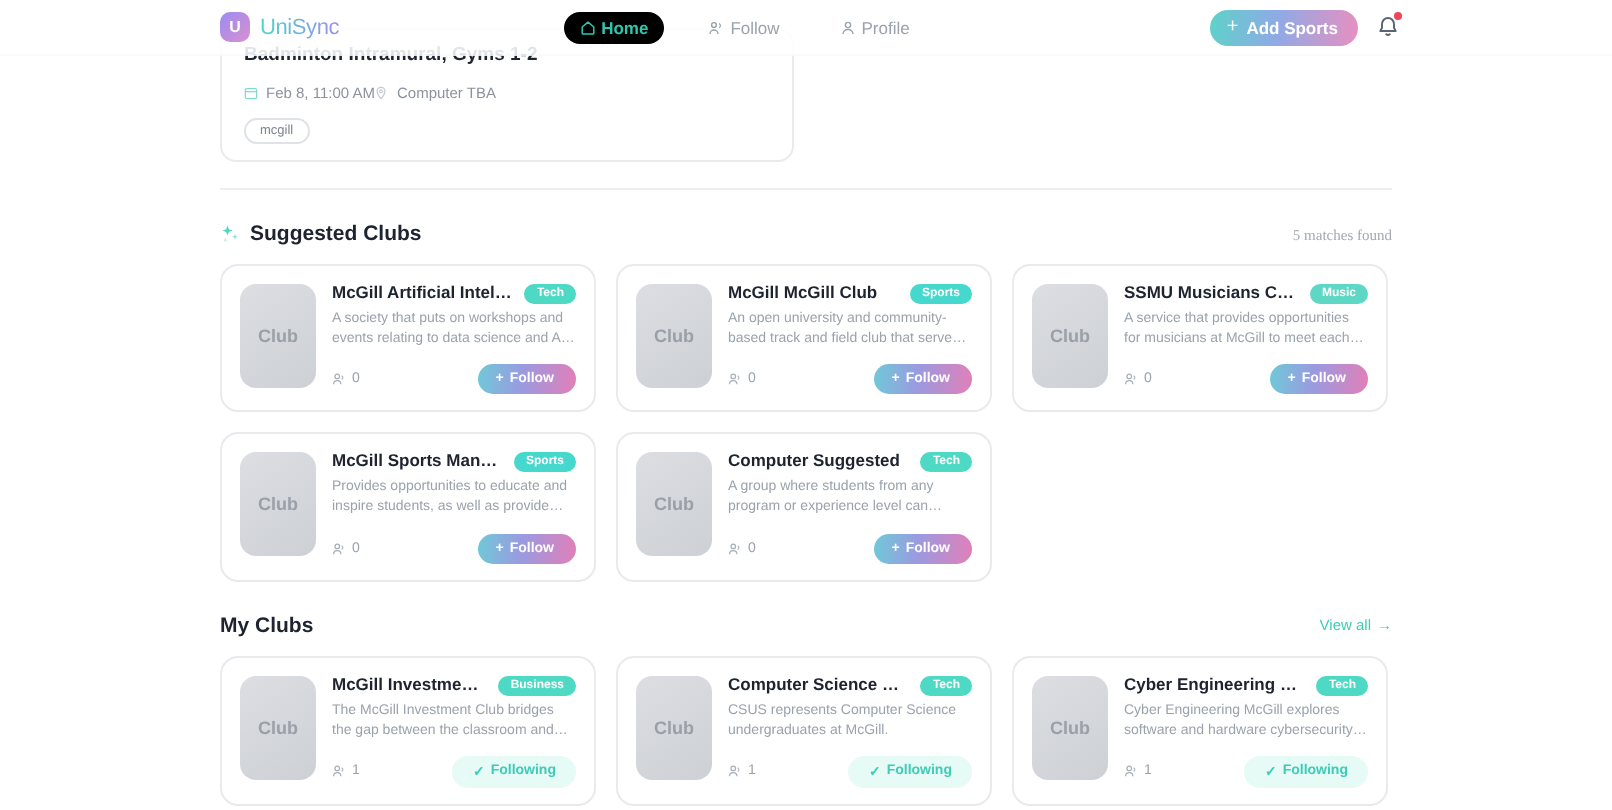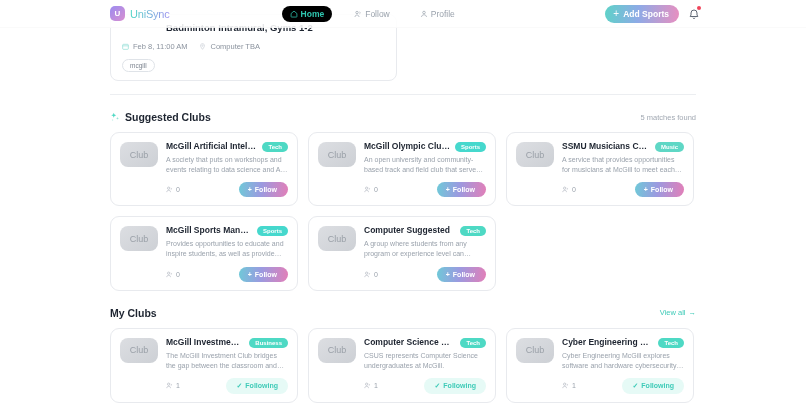--- a/index.html
+++ b/index.html
@@ -59,57 +59,57 @@
   .content { position: absolute; top: 0; left: 0; right: 0; padding-top: 14px; }
 
   
   .event-card {
     margin: 0 0 0 110px; width: 287px;
     border: 1px solid #e8eaee; border-radius: 8px;
     background: #fff; padding: 7px 11px 8px 11px;
   }
   .event-title {
     font-size: 9.5px; font-weight: 700; color: #1d2430;
-    white-space: nowrap; overflow: hidden; text-overflow: ellipsis; margin-left: 44px;
-  }
-  .event-meta { display: flex; align-items: center; gap: 12px; margin-top: 9px; }
+    white-space: nowrap; overflow: hidden; text-overflow: ellipsis;
+  }
+  .event-meta { display: flex; align-items: center; gap: 0; margin-top: 9px; }
   .event-meta-item { display: flex; align-items: center; gap: 4px; font-size: 7.5px; color: #8b939e; }
   .mini-ico { width: 7px; height: 7px; display: block; }
   .tag-pill {
     display: inline-block; margin-top: 8px;
     border: 1px solid #dfe3e8; border-radius: 8px;
     padding: 2px 7px; font-size: 6.5px; color: #7c848f;
   }
 
   .divider { margin: 13px 110px 0 110px; height: 1px; background: #eceef1; }
 
   
   .section-head {
     display: flex; align-items: center;
     margin: 16px 110px 9px 110px;
   }
   .section-title { display: flex; align-items: center; gap: 5px; font-size: 10.5px; font-weight: 700; color: #1d2430; }
   .sparkle-ico { width: 10px; height: 10px; display: block; }
-  .section-aside { margin-left: auto; font-size: 7.5px; color: #a2a9b3; }
+  .section-aside { margin-left: auto; font-size: 7.5px; color: #a2a9b3; font-family: Liberation Serif, serif; }
   .view-all { margin-left: auto; font-size: 7.5px; color: #3fcbb8; font-weight: 500; display: flex; align-items: flex-end; gap: 3px; }
 
   
   .club-grid {
     display: grid; grid-template-columns: repeat(3, 188px);
     gap: 10px; margin: 0 110px;
   }
   .club-card {
     border: 1px solid #e8eaee; border-radius: 9px; background: #fff;
     padding: 9px 9px 8px 9px; display: flex; gap: 8px; min-height: 67px;
   }
   .club-thumb {
-    width: 38px; height: 25px; flex: 0 0 38px; border-radius: 8px;
+    width: 38px; height: 52px; flex: 0 0 38px; border-radius: 8px;
     background: linear-gradient(145deg, #dcdee2 0%, #cdd0d5 100%);
     display: flex; align-items: center; justify-content: center;
-    color: #9aa0a8; font-size: 9px; font-weight: 400;
+    color: #9aa0a8; font-size: 9px; font-weight: 700;
   }
   .club-body { flex: 1 1 auto; min-width: 0; display: flex; flex-direction: column; }
   .club-top { display: flex; align-items: flex-start; gap: 5px; }
   .club-name {
     font-size: 8.5px; font-weight: 700; color: #1d2430; line-height: 1.15;
     white-space: nowrap; overflow: hidden; text-overflow: ellipsis; flex: 1 1 auto; min-width: 0;
   }
   .badge {
     flex: 0 0 auto; font-size: 6px; color: #fff; font-weight: 600;
     padding: 2px 6px; border-radius: 7px; white-space: nowrap;
@@ -205,21 +205,21 @@
               <span>Follow</span>
             </button>
           </div>
         </div>
       </div>
 
       <div class="club-card">
         <div class="club-thumb">Club</div>
         <div class="club-body">
           <div class="club-top">
-            <div class="club-name">McGill Olympic Clubs</div>
+            <div class="club-name">McGill McGill Club</div>
             <span class="badge sports">Sports</span>
           </div>
           <div class="club-desc">An open university and community-based track and field club that serves students...</div>
           <div class="club-foot">
             <div class="members">
               <svg class="members-ico" viewBox="0 0 16 16">
                 <circle cx="6" cy="5" r="2.6" fill="none" stroke="#a8afb8" stroke-width="1.4"></circle>
                 <path d="M1.8 14c0-2.5 1.9-4.2 4.2-4.2s4.2 1.7 4.2 4.2" fill="none" stroke="#a8afb8" stroke-width="1.4"></path>
                 <path d="M11 4.2a2.3 2.3 0 010 4.3" fill="none" stroke="#a8afb8" stroke-width="1.2"></path>
               </svg>

